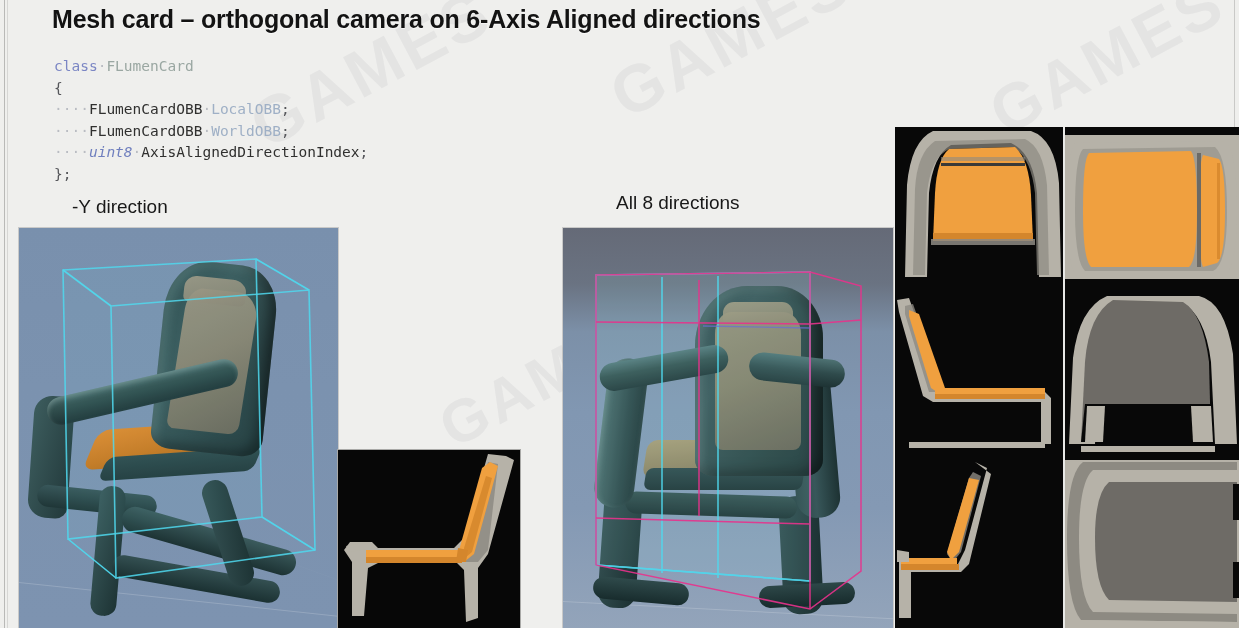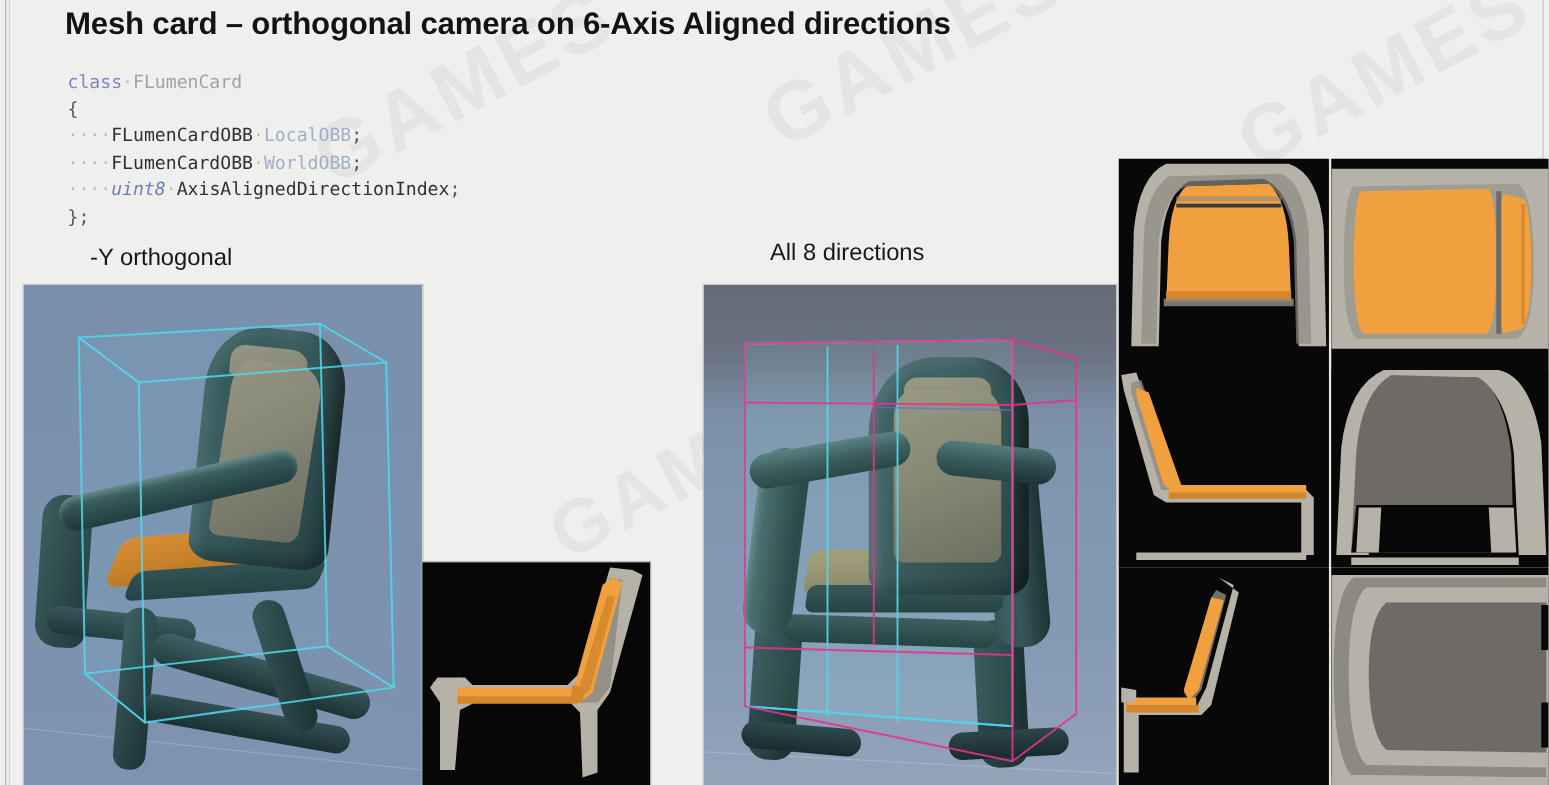--- a/index.html
+++ b/index.html
@@ -264,21 +264,21 @@
   <div class="wm w1">GAMES</div>
   <div class="wm w2">GAMES</div>
   <div class="wm w3">GAMES</div>
   <div class="wm w4">GAMES</div>
   <div class="wm w5">GAMES</div>
 
   <div id="title">Mesh card – orthogonal camera on 6-Axis Aligned directions</div>
 
   <div id="code"><span class="ln"><span style="color: rgb(123, 134, 196);">class</span><span style="color: rgb(185, 188, 194);">·</span><span style="color: rgb(154, 167, 162);">FLumenCard</span></span><span class="ln"><span style="color: rgb(85, 86, 90);">{</span></span><span class="ln"><span class="dot">····</span><span style="color: rgb(48, 48, 47);">FLumenCardOBB</span><span style="color: rgb(185, 188, 194);">·</span><span style="color: rgb(159, 176, 198);">LocalOBB</span><span style="color: rgb(85, 86, 90);">;</span></span><span class="ln"><span class="dot">····</span><span style="color: rgb(48, 48, 47);">FLumenCardOBB</span><span style="color: rgb(185, 188, 194);">·</span><span style="color: rgb(159, 176, 198);">WorldOBB</span><span style="color: rgb(85, 86, 90);">;</span></span><span class="ln"><span class="dot">····</span><span style="color: rgb(111, 127, 190); font-style: italic;">uint8</span><span style="color: rgb(185, 188, 194);">·</span><span style="color: rgb(48, 48, 47);">AxisAlignedDirectionIndex</span><span style="color: rgb(85, 86, 90);">;</span></span><span class="ln"><span style="color: rgb(85, 86, 90);">};</span></span></div>
 
-  <div class="caption" id="cap-left">-Y orthogonal</div>
+  <div class="caption" id="cap-left">-Y direction</div>
   <div class="caption" id="cap-right">All 8  directions</div>
 
   <div class="viewport" id="viewport-left">
     <div class="vp-sky"></div>
     <div class="floor-line" style="left:-20px;top:352px;width:380px;transform:rotate(6deg);"></div>
     <div class="floor-line" style="left:40px;top:250px;width:300px;transform:rotate(20deg);opacity:.12;"></div>
     <div class="chair" id="chairL">
       <div class="part armrest2"></div>
       <div class="part armlow"></div>
       <div class="part legA"></div>

